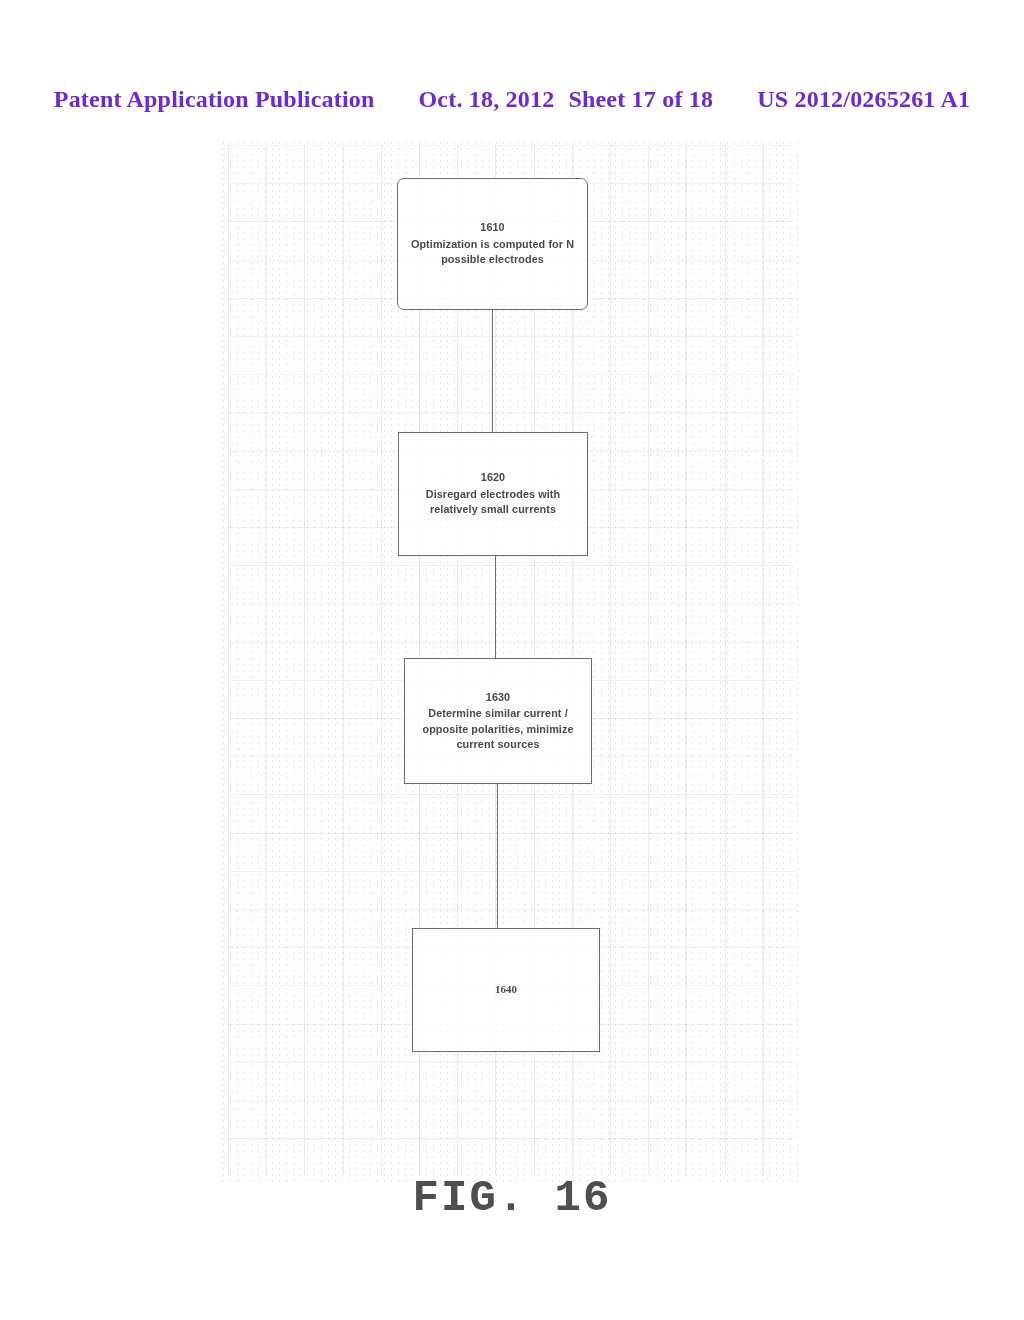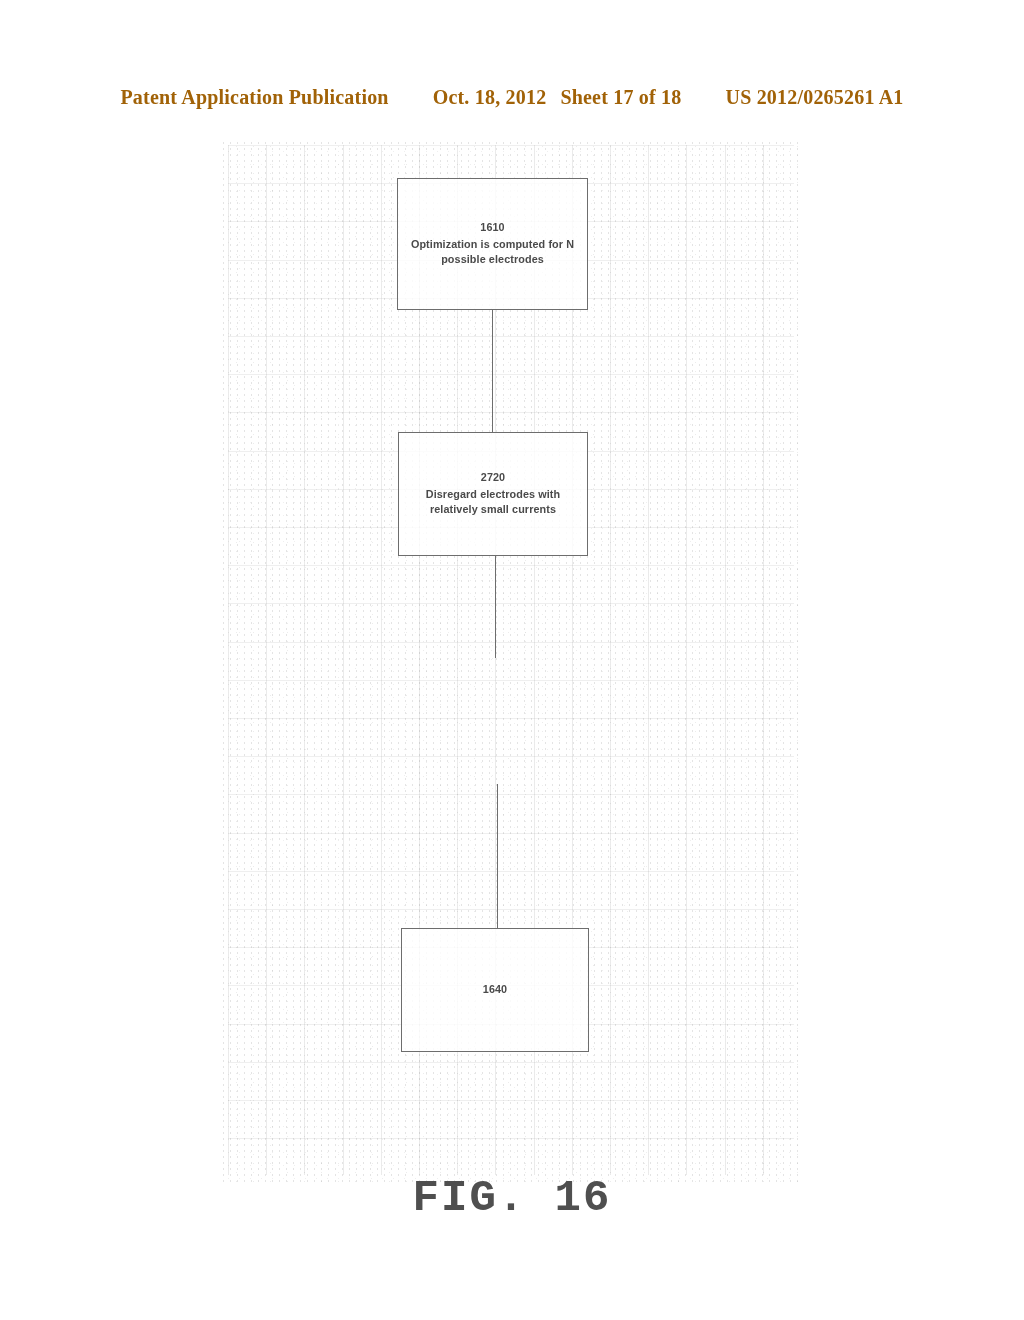--- a/index.html
+++ b/index.html
@@ -61,22 +61,22 @@
 
   
   #header {
     position: absolute;
     left: 0;
     top: 86px;
     width: 1024px;
     text-align: center;
     font-family: "Liberation Serif", serif;
     font-weight: bold;
-    font-size: 20px;
-    color: #a16207;
+    font-size: 24px;
+    color: #6d28d9;
     letter-spacing: 0.2px;
     white-space: nowrap;
   }
   #header .seg { display: inline-block; vertical-align: baseline; }
   #header .gap-a { display: inline-block; width: 44px; }
   #header .gap-b { display: inline-block; width: 14px; }
   #header .gap-c { display: inline-block; width: 44px; }
 
   
   #flow {
@@ -140,36 +140,42 @@
   <div id="header">
     <span class="seg">Patent Application Publication</span><span class="gap-a"></span><span class="seg">Oct. 18, 2012</span><span class="gap-b"></span><span class="seg">Sheet 17 of 18</span><span class="gap-c"></span><span class="seg">US 2012/0265261 A1</span>
   </div>
 
   <div id="flow">
 
     <div class="connector" style="left:492px; top:310px; height:122px;"></div>
     <div class="connector" style="left:495px; top:556px; height:102px;"></div>
     <div class="connector" style="left:497px; top:784px; height:144px;"></div>
 
-    <div class="node" style="left:397px; top:178px; width:191px; height:132px;">
+    <div class="node" style="left:397px; top:178px; width:191px; height:132px;border-radius:7px;">
       <span class="inner">
         <span class="ref">1610</span>
         <span class="txt">Optimization is computed for N possible electrodes</span>
       </span>
     </div>
 
     <div class="node" style="left:398px; top:432px; width:190px; height:124px;">
       <span class="inner">
-        <span class="ref">2720</span>
+        <span class="ref">1620</span>
         <span class="txt">Disregard electrodes with relatively small currents</span>
       </span>
     </div>
 
+    <div class="node" style="left:404px; top:658px; width:188px; height:126px;">
+      <span class="inner">
+        <span class="ref">1630</span>
+        <span class="txt">Determine similar current / opposite polarities, minimize current sources</span>
+      </span>
+    </div>
 
-    <div class="node" style="left:401px; top:928px; width:188px; height:124px;">
+    <div class="node" style="left:412px; top:928px; width:188px; height:124px;font-family:Liberation Serif, serif;">
       <span class="inner">
         <span class="ref">1640</span>
       </span>
     </div>
 
   </div>
 
   <div id="caption">FIG. 16</div>
 
 </div>

